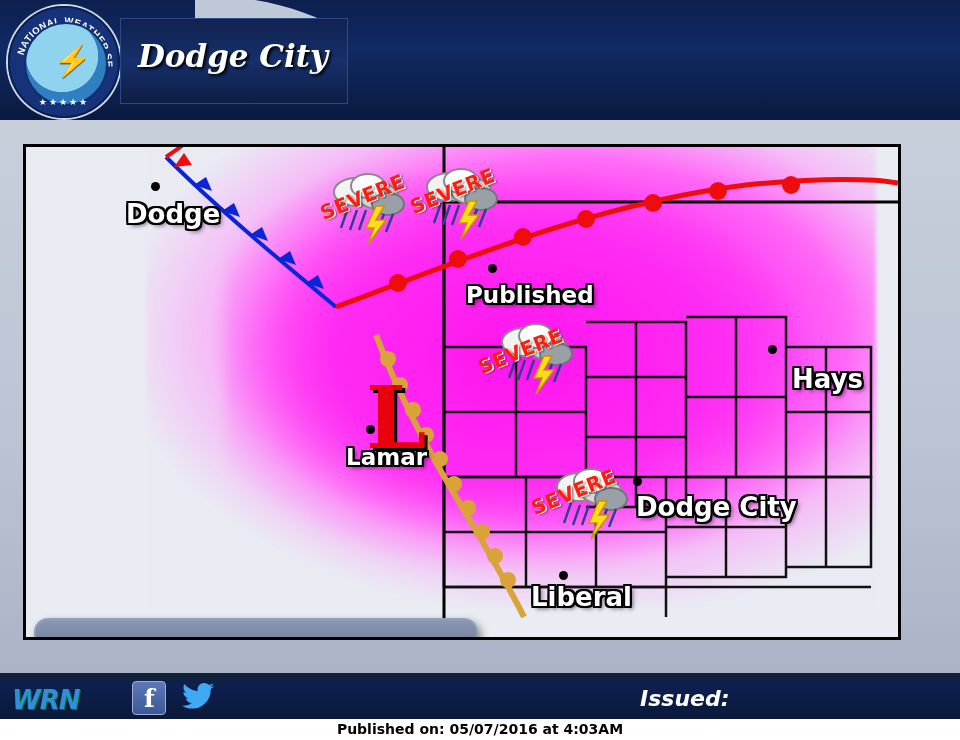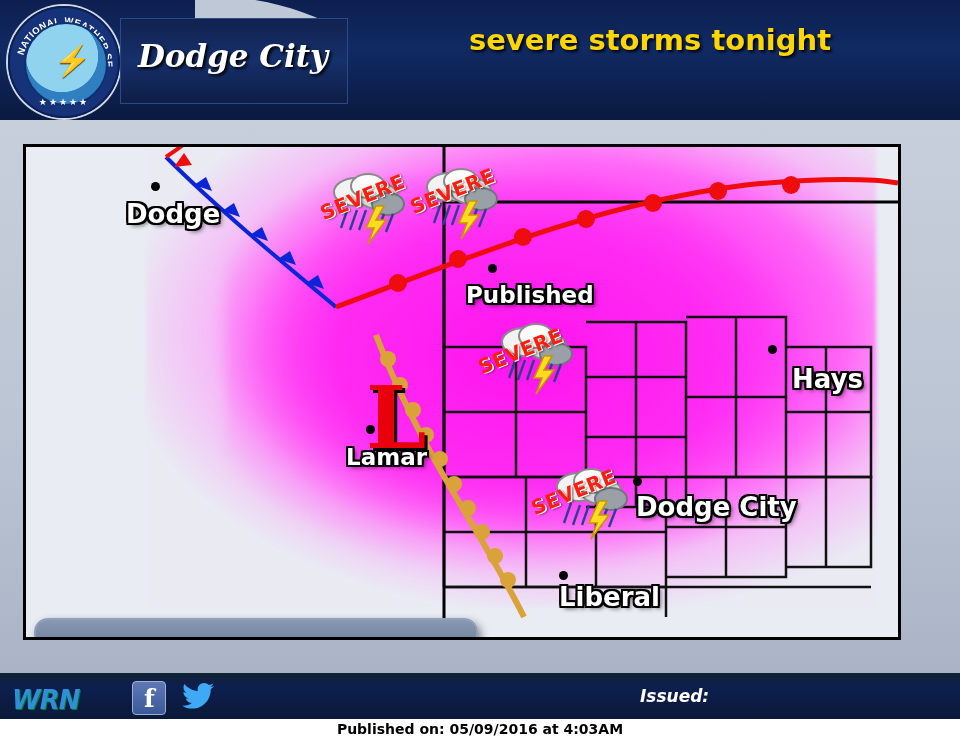--- a/index.html
+++ b/index.html
@@ -171,21 +171,21 @@
   }
   .fb-icon span{
     position:absolute;left:11px;top:2px;color:#fff;font-size:25px;font-weight:bold;
     font-family:"DejaVu Serif", serif;
   }
   .tw-icon{
     position:absolute;left:182px;top:681px;width:34px;height:32px;
   }
   .issued-label{
     position:absolute;left:640px;top:686px;
-    color:#ffffff;font-style:italic;font-weight:bold;font-size:17px;
+    color:#ffffff;font-style:italic;font-weight:bold;font-size:22px;
     font-family:"DejaVu Sans", sans-serif;
   }
   .issued-value{
     position:absolute;left:750px;top:686px;
     color:#ffffff;font-style:italic;font-weight:bold;font-size:17px;
     font-family:"DejaVu Sans", sans-serif;
     letter-spacing:0.5px;
   }
   .published{
     position:absolute;left:0;top:721px;width:960px;text-align:center;
@@ -215,21 +215,20 @@
       </svg>
       <div class="seal-inner"></div>
       <div class="seal-bolt">⚡</div>
       <div class="seal-stars">★★★★★</div>
     </div>
 
     <div class="office-plate"></div>
     <div class="office-name">Dodge City</div>
 
     <div class="headline">
-      <div>severe storms tonight</div>
     </div>
   </div>
 
   <div class="body-bg"></div>
 
   <div class="map-frame">
     <div class="risk-blob"></div>
     <div class="risk-blob2"></div>
 
     <svg class="county-lines" viewBox="0 0 872 490">
@@ -316,21 +315,21 @@
         <div class="city-label" style="left: 100px; top: 52px; font-size: 26px;">Dodge</div>
         <div class="city-dot" style="left: 462px; top: 117px;"></div>
         <div class="city-label" style="left: 440px; top: 135px; font-size: 23px;">Published</div>
         <div class="city-dot" style="left: 742px; top: 198px;"></div>
         <div class="city-label" style="left: 722px; top: 217px; font-size: 26px; padding-left: 44px;">Hays</div>
         <div class="city-dot" style="left: 340px; top: 278px;"></div>
         <div class="city-label" style="left: 312px; top: 297px; font-size: 23px; margin-left: 8px;">Lamar</div>
         <div class="city-dot" style="left: 607px; top: 330px;"></div>
         <div class="city-label" style="left: 610px; top: 345px; font-size: 26px;">Dodge City</div>
         <div class="city-dot" style="left: 533px; top: 424px;"></div>
-        <div class="city-label" style="left: 505px; top: 435px; font-size: 26px; margin-left: 28px;">Liberal</div>
+        <div class="city-label" style="left: 505px; top: 435px; font-size: 26px;">Liberal</div>
       </div>
 
     <div id="storms">
         <div class="storm-icon" style="left: 300px; top: 25px;">
 <svg viewBox="0 0 86 78" width="86" height="78">
   <ellipse cx="30" cy="20" rx="22" ry="14" fill="#f2f2f2" stroke="#8a8a8a" stroke-width="2"></ellipse>
   <ellipse cx="52" cy="24" rx="20" ry="13" fill="#d8d8da" stroke="#8a8a8a" stroke-width="2"></ellipse>
   <ellipse cx="42" cy="14" rx="17" ry="12" fill="#fdfdfd" stroke="#8a8a8a" stroke-width="2"></ellipse>
   <ellipse cx="62" cy="32" rx="16" ry="11" fill="#9aa0a8" stroke="#70757c" stroke-width="2"></ellipse>
   <g stroke="#2f3f8f" stroke-width="2.4">
@@ -404,14 +403,14 @@
 
   <div class="fb-icon">
       <span>f</span>
     </div>
   <svg class="tw-icon" viewBox="0 0 34 32">
     <rect x="0" y="0" width="34" height="32" rx="4" fill="#2f4f86" opacity="0"></rect>
     <path d="M32 5 c-1.2 .6 -2.5 1 -3.8 1.2 1.4 -.8 2.4 -2.1 2.9 -3.7 -1.3 .8 -2.7 1.3 -4.2 1.6 C25.7 2.8 24 2 22.1 2 c-3.6 0 -6.5 2.9 -6.5 6.5 0 .5 .1 1 .2 1.5 C10.4 9.7 5.6 7.1 2.4 3.1 1.8 4.1 1.5 5.2 1.5 6.4 c0 2.3 1.1 4.2 2.9 5.4 -1.1 0 -2.1 -.3 -3 -.8 v .1 c0 3.1 2.2 5.7 5.2 6.3 -.6 .2 -1.1 .2 -1.7 .2 -.4 0 -.8 0 -1.2 -.1 .8 2.6 3.2 4.5 6.1 4.5 -2.2 1.7 -5 2.8 -8.1 2.8 -.5 0 -1 0 -1.6 -.1 2.9 1.9 6.3 2.9 10 2.9 12 0 18.6 -9.9 18.6 -18.6 v -.8 C30 7.5 31.1 6.3 32 5 z" fill="#3fa9f5"></path>
   </svg>
 
   <div class="issued-label">Issued:</div>
-  <div class="published">Published on: 05/09/2016 at 4:03AM</div>
+  <div class="published">Published on: 05/07/2016 at 4:03AM</div>
 </div>
 
 </body></html>

